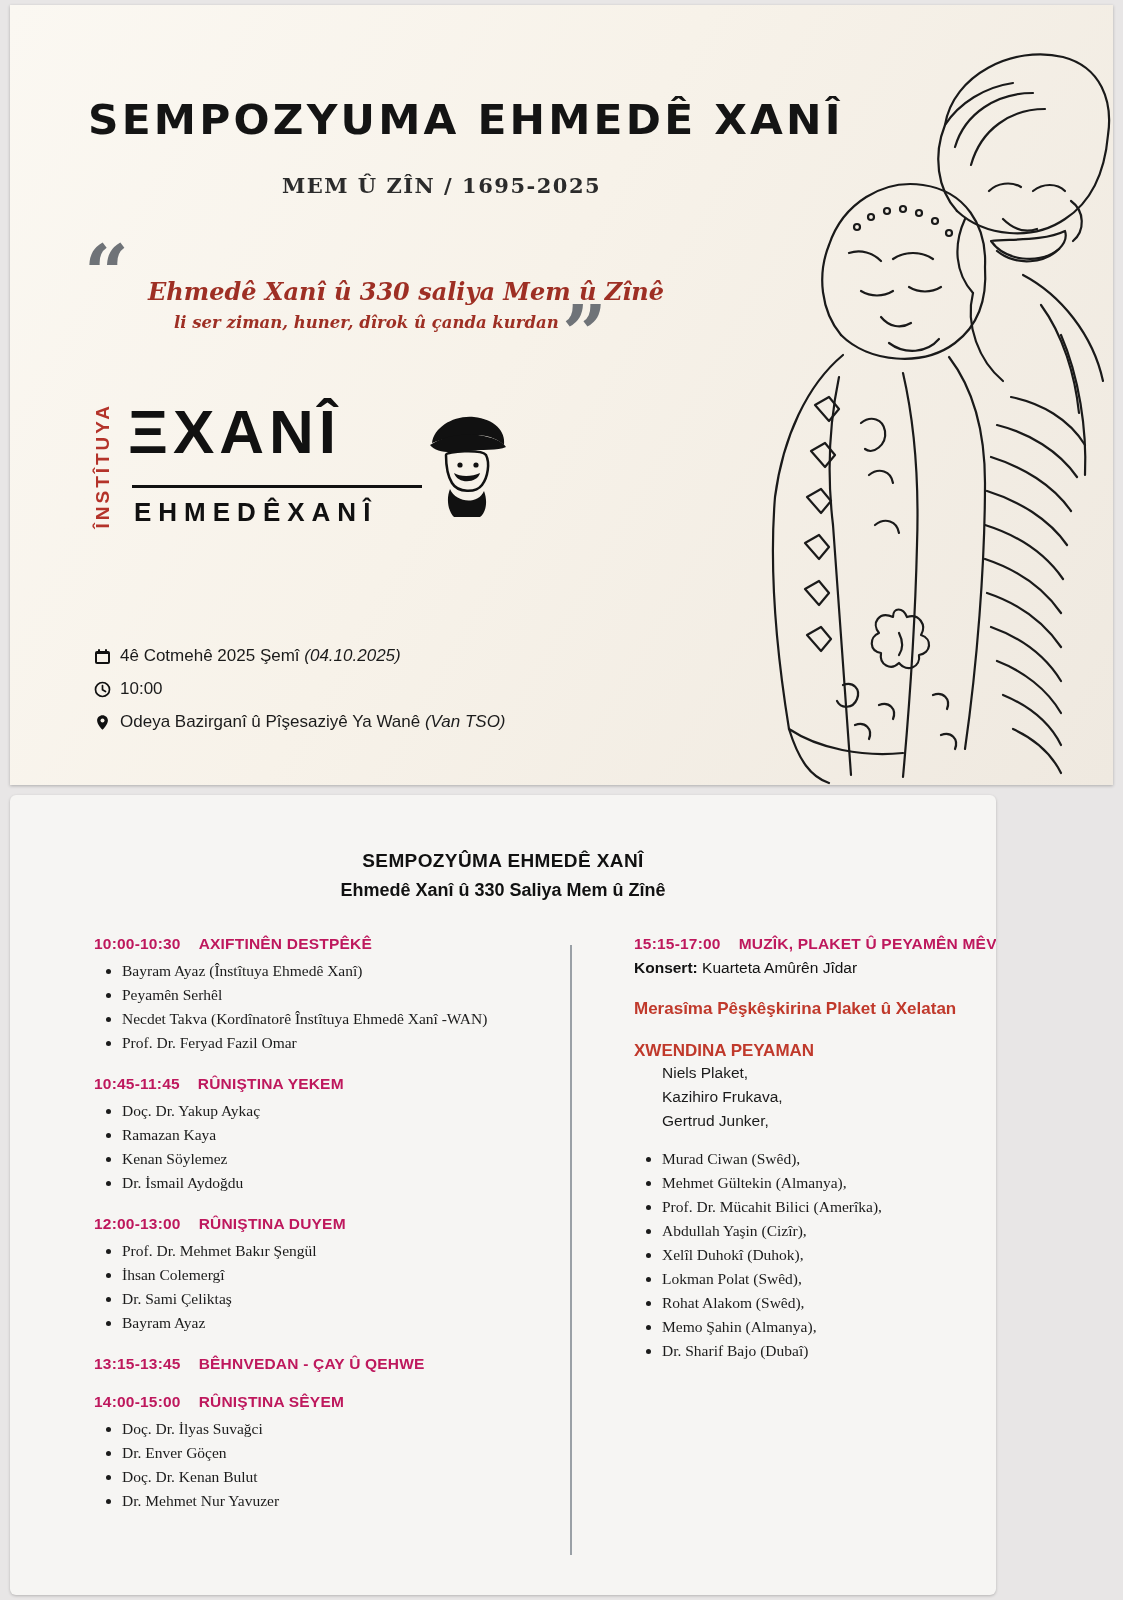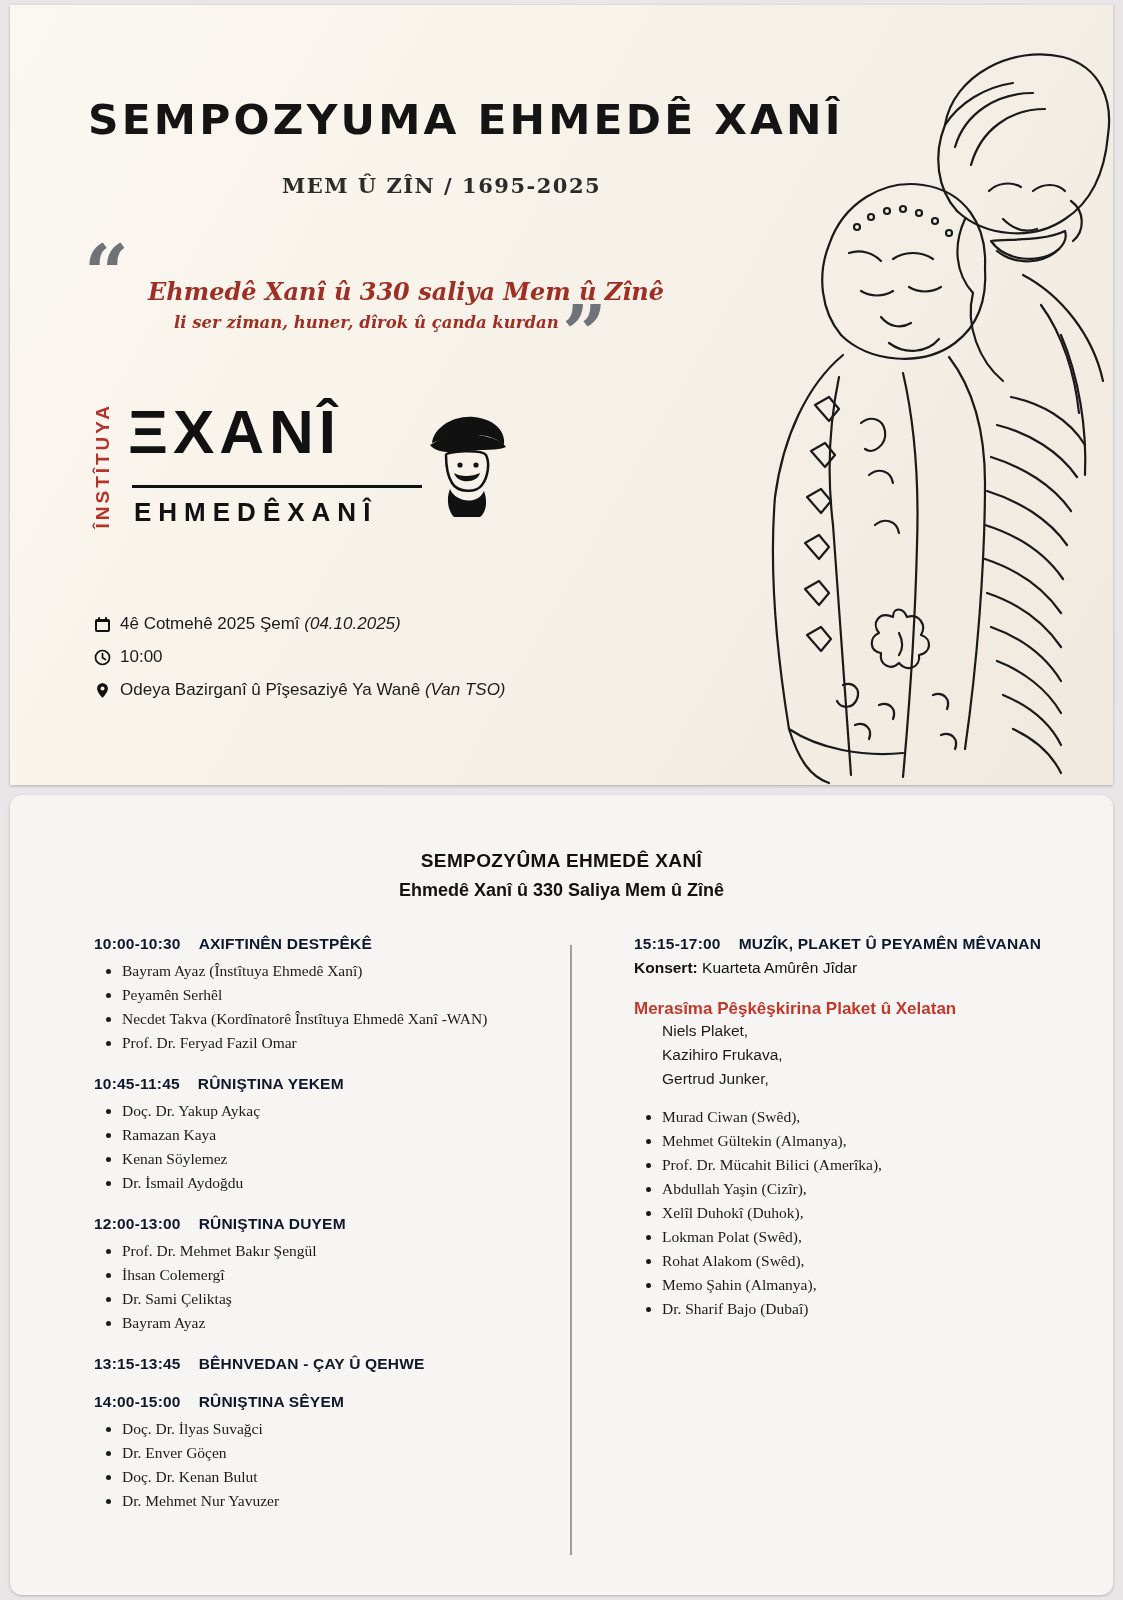--- a/index.html
+++ b/index.html
@@ -73,51 +73,51 @@
     position:absolute;left:40px;top:90px;width:290px;height:3px;background:#111;
   }
   .logo-bottom{
     position:absolute;left:42px;top:102px;
     font-family:"Liberation Sans", sans-serif;
     font-weight:bold;font-size:26px;letter-spacing:7px;color:#111;
   }
   .logo-face{position:absolute;left:328px;top:12px;width:92px;height:110px;}
 
   
-  .info{position:absolute;left:84px;top:608px;width:600px;}
+  .info{position:absolute;left:84px;top:640px;width:600px;}
   .info-row{display:flex;align-items:center;margin-bottom:11px;}
   .info-ic{width:26px;height:22px;display:flex;align-items:center;justify-content:flex-start;color:#111;}
   .info-tx{font-size:17px;color:#1b1b1b;font-family:"Liberation Sans", sans-serif;}
   .info-tx i{font-style:italic;}
 
   .art{position:absolute;right:0;top:0;width:520px;height:780px;}
 
   
   .program{
-    position:absolute;left:10px;top:795px;width:1103px;height:800px;
-    background:#f6f5f3;border-radius:12px;box-shadow:0 1px 3px rgba(0,0,0,.22);
+    position:absolute;left:10px;top:795px;width:986px;height:800px;
+    background:#f6f5f3;border-radius:6px;box-shadow:0 1px 3px rgba(0,0,0,.22);
     overflow:hidden;
   }
   .p-title{
     text-align:center;margin-top:55px;
     font-size:19px;font-weight:bold;color:#111;letter-spacing:.4px;
   }
   .p-sub{
     text-align:center;margin-top:8px;
     font-size:18px;font-weight:bold;color:#111;
   }
   .cols{position:absolute;left:0;top:140px;width:1103px;height:650px;}
   .col{position:absolute;top:0;}
   .col-left{left:84px;width:470px;}
   .col-right{left:624px;width:440px;}
   .divider{
     position:absolute;left:560px;top:10px;width:2px;height:610px;background:#9aa0a6;
   }
   .sess-head{
-    color:#0f172a;font-weight:bold;font-size:15.5px;margin-top:20px;margin-bottom:6px;
+    color:#be185d;font-weight:bold;font-size:15.5px;margin-top:20px;margin-bottom:6px;
     letter-spacing:.2px;
   }
   .sess-head .tm{margin-right:18px;}
   .sess-head.first{margin-top:0;}
   ul.people{margin:0 0 0 6px;padding-left:22px;font-family:Liberation Serif, serif;}
   ul.people li{
     font-size:15.5px;color:#1b1b1b;line-height:1.55;
   }
   .kons{font-size:15.5px;color:#111;margin:4px 0 2px 0;}
   .kons b{font-weight:bold;color:#111;}
@@ -332,20 +332,21 @@
         <div class="sess-head first">
           <span class="tm">15:15-17:00</span><span>MUZÎK, PLAKET Û PEYAMÊN MÊVANAN</span>
         </div>
         <div class="kons">
           <b>Konsert:</b>
           <span>Kuarteta Amûrên Jîdar</span>
         </div>
 
         <div class="red-line">Merasîma Pêşkêşkirina Plaket û Xelatan</div>
 
+        <div class="red-line">XWENDINA PEYAMAN</div>
         <div class="plain-sub">Niels Plaket,</div>
         <div class="plain-sub">Kazihiro Frukava,</div>
         <div class="plain-sub">Gertrud Junker,</div>
 
         <div class="gap"></div>
 
         <ul class="people">
           <li>Murad Ciwan (Swêd),</li>
           <li>Mehmet Gültekin (Almanya),</li>
           <li>Prof. Dr. Mücahit Bilici (Amerîka),</li>

